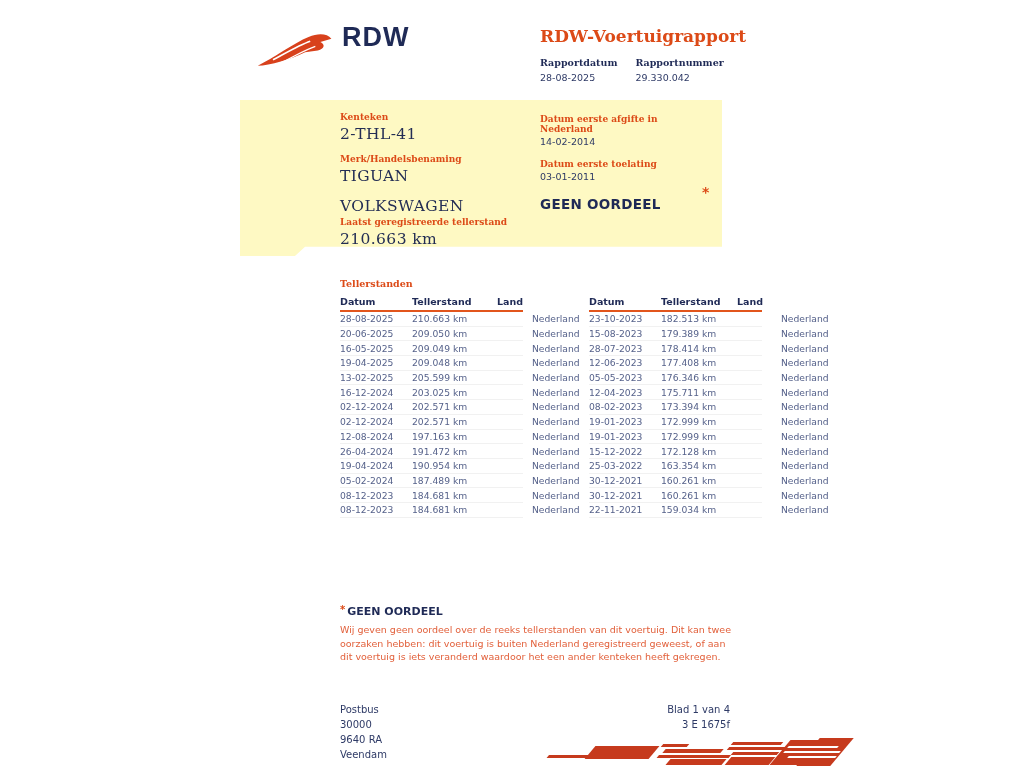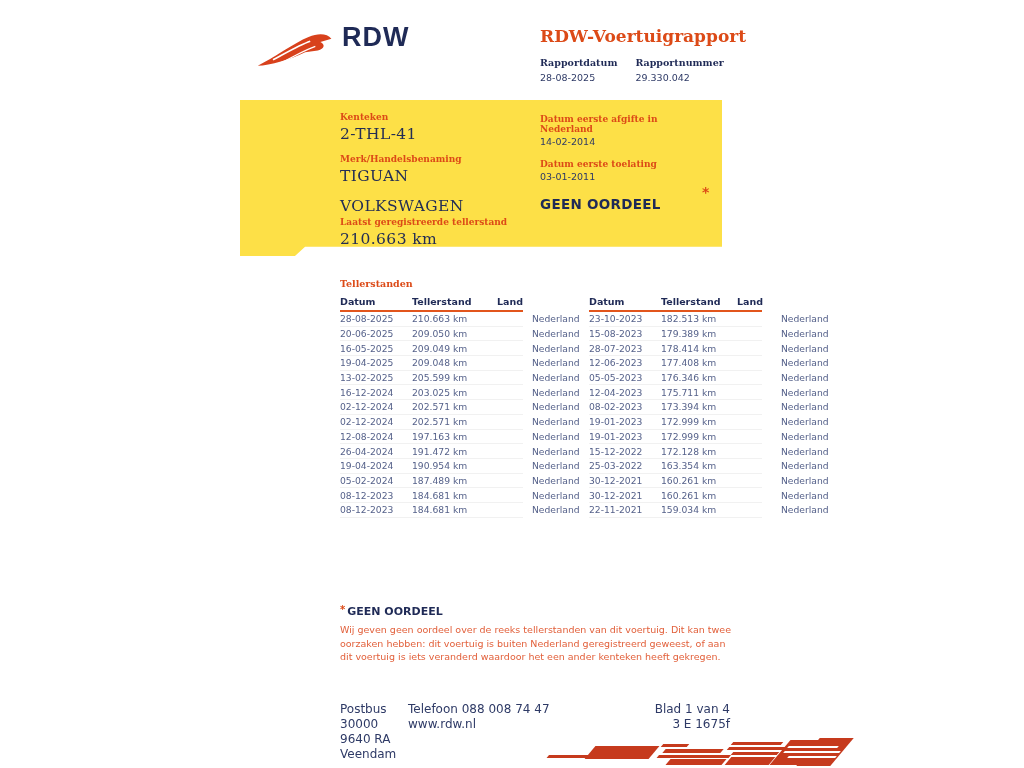--- a/index.html
+++ b/index.html
@@ -37,21 +37,21 @@
   .meta-label {
     font-family: "DejaVu Serif", serif;
     font-weight: bold; font-size: 9.5px; color: #1F2A56;
   }
   .meta-value { font-size: 9.5px; color: #2E3A66; margin-top: 4px; }
 
   
   .vehicle-panel {
     position: absolute; left: 240px; top: 100px;
     width: 482px; height: 156px;
-    background: #fde047;
+    background: #fef9c3;
     clip-path: polygon(0 0, 100% 0, 100% 94%, 13.5% 94%, 11.4% 100%, 0 100%);
   }
   .panel-col-left  { position: absolute; left: 100px; top: 12px; width: 190px; }
   .panel-col-right { position: absolute; left: 300px; top: 14px; width: 172px; }
   .field-label {
     font-family: "DejaVu Serif", serif;
     font-weight: bold; font-size: 9px; color: #DC4A17;
     margin-bottom: 2px;
   }
   .value-big {
@@ -101,21 +101,21 @@
   .footnote-title .mark { color: #DC4A17; margin-right: 2px; font-size: 10px; vertical-align: 2px; }
   .footnote-body {
     margin-top: 5px;
     font-size: 9.5px; line-height: 13.5px;
     color: #E2603B;
   }
 
   
   .doc-footer {
     position: absolute; left: 340px; top: 702px; width: 390px;
-    display: flex; font-size: 12px; color: #2E3A66;
+    display: flex; font-size: 10px; color: #2E3A66; gap: 13px;
   }
   .doc-footer .line { line-height: 15px; }
   .f-col1 { width: 68px; }
   .f-col2 { }
   .f-col3 { margin-left: auto; text-align: right; }
 
   
   .stripes { position: absolute; left: 540px; top: 737px; width: 300px; height: 31px; }
   .stripes .bar {
     position: absolute; background: #C63A1D;
@@ -364,24 +364,20 @@
   <div class="footnote-title">
     <span class="mark">*</span><span>GEEN OORDEEL</span>
   </div>
   <div class="footnote-body">Wij geven geen oordeel over de reeks tellerstanden van dit voertuig. Dit kan twee oorzaken hebben: dit voertuig is buiten Nederland geregistreerd geweest, of aan dit voertuig is iets veranderd waardoor het een ander kenteken heeft gekregen.</div>
 </div>
 
 <div class="doc-footer">
   <div class="f-col1">
     <div class="line">Postbus 30000</div>
     <div class="line">9640 RA Veendam</div>
-  </div>
-  <div class="f-col2">
-    <div class="line">Telefoon 088 008 74 47</div>
-    <div class="line">www.rdw.nl</div>
   </div>
   <div class="f-col3">
     <div class="line">Blad 1 van 4</div>
     <div class="line">3 E 1675f</div>
   </div>
 </div>
 
 <div class="stripes" aria-hidden="true">
   <div class="bar" style="left:8px;   top:18px; width:52px; height:2.5px;"></div>
   <div class="bar" style="left:50px;  top:9px;  width:64px; height:13px;"></div>

